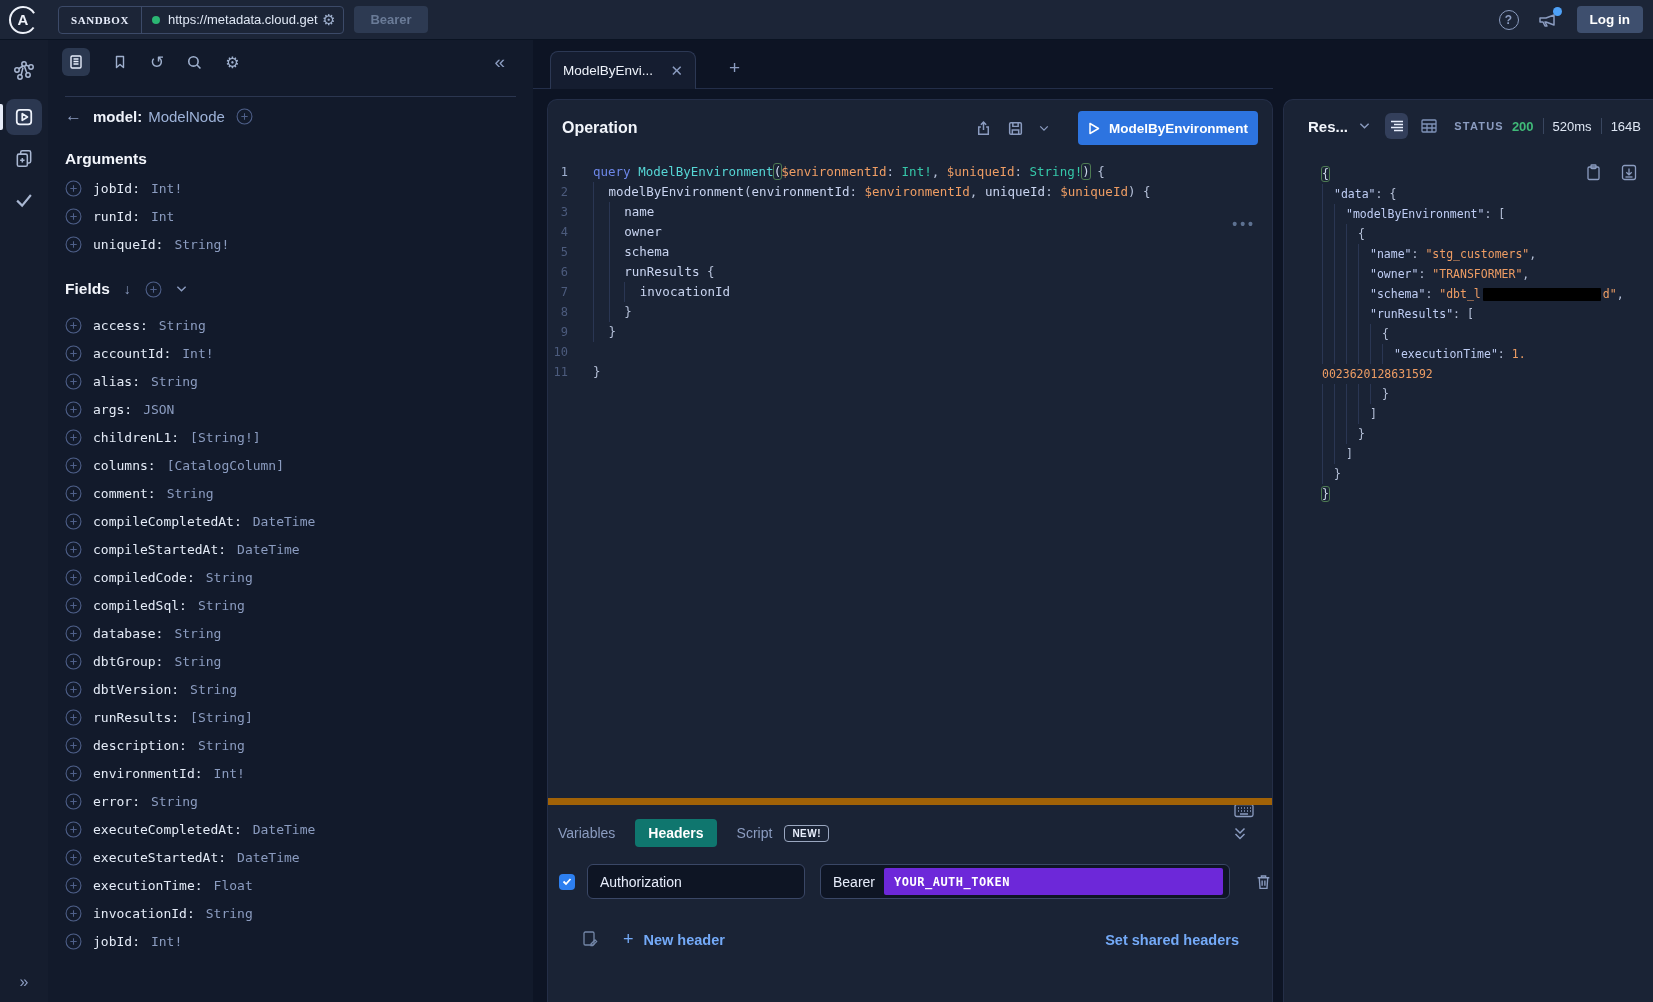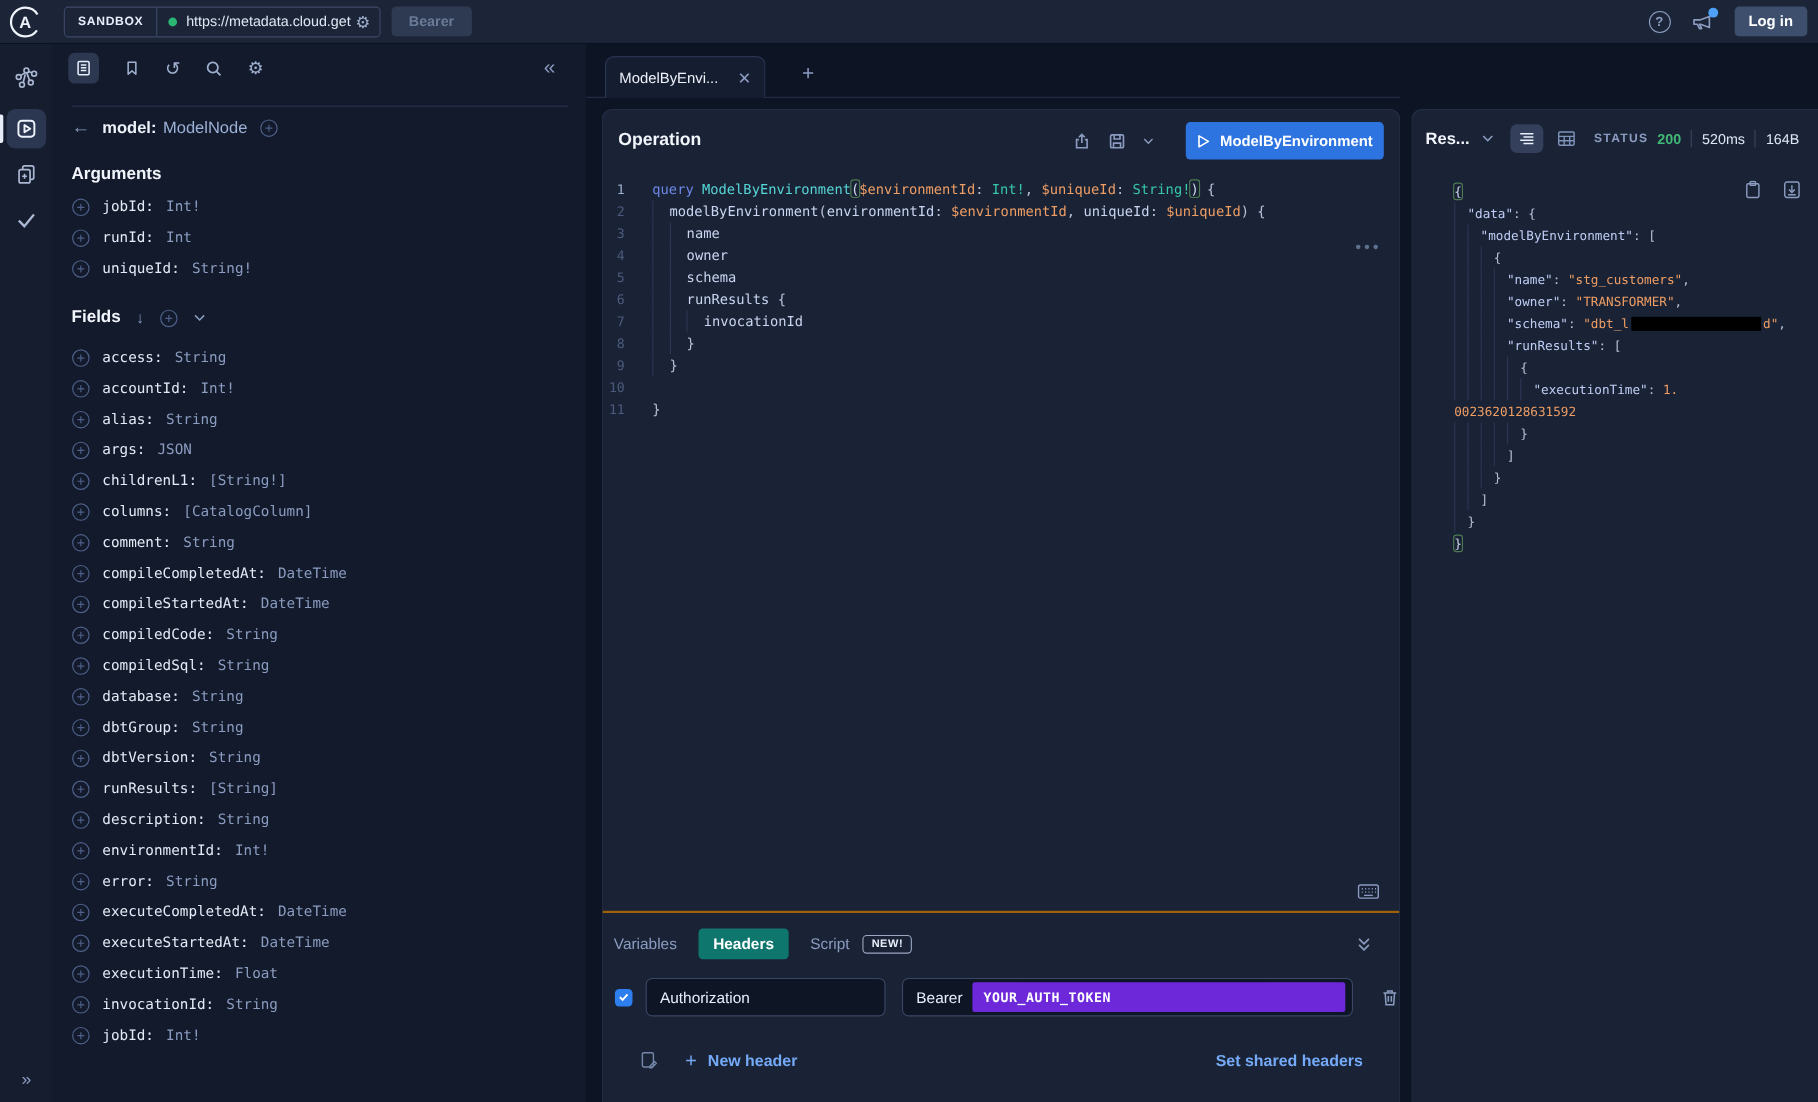--- a/index.html
+++ b/index.html
@@ -4,21 +4,21 @@
 <style>
   * { margin:0; padding:0; box-sizing:border-box; }
   html,body { width:1653px; height:1002px; }
   body { position:relative; overflow:hidden; background:#0d1424; font-family:"Liberation Sans",sans-serif; color:#dfe7f4; }
   svg { display:block; }
 
   
   .topbar { position:absolute; top:0; left:0; right:0; height:40px; background:#1c2537; display:flex; align-items:center; border-bottom:1px solid #0a1322; z-index:5; }
   .logo { width:30px; height:30px; margin-left:8px; flex:none; }
   .urlbox { margin-left:20px; height:28px; border:1px solid #3c4a68; border-radius:4px; display:flex; align-items:center; }
-  .sandbox-seg { padding:0 12px; border-right:1px solid #3c4a68; font-size:11px; font-weight:bold; letter-spacing:.6px; color:#e8eefc; height:100%; display:flex; align-items:center; }
+  .sandbox-seg { padding:0 12px; border-right:1px solid #3c4a68; font-size:11px; font-weight:bold; letter-spacing:.6px; color:#e8eefc; height:100%; display:flex; align-items:center;font-family:Liberation Serif, serif; }
   .greendot { width:8px; height:8px; border-radius:50%; background:#2bb673; margin:0 8px 0 10px; flex:none; }
   .urltext { font-size:13px; color:#dfe7f4; width:152px; overflow:hidden; white-space:nowrap; }
   .url-gear { color:#9fb0ce; font-size:15px; margin:0 8px 0 2px; }
   .publish { margin-left:10px; background:#2d3a52; color:#6a7b97; font-weight:bold; font-size:13px; padding:6px 16px; border-radius:4px; }
   .tb-right { margin-left:auto; display:flex; align-items:center; gap:18px; margin-right:10px; }
   .help-icon { width:20px; height:20px; border:1.5px solid #8b9cc0; border-radius:50%; color:#8b9cc0; font-size:12px; font-weight:bold; display:flex; align-items:center; justify-content:center; }
   .mega-wrap { position:relative; color:#8b9cc0; }
   .mega-dot { position:absolute; top:-3px; right:-3px; width:9px; height:9px; border-radius:50%; background:#4ea1f7; }
   .login { background:#3e4f6e; color:#fff; font-weight:bold; font-size:13.5px; padding:6px 13px; border-radius:4px; }
 
@@ -73,42 +73,42 @@
   .guide { display:inline-block; border-left:1px solid #2a3653; height:20px; vertical-align:top; }
   .tk-kw { color:#6d87e8; } .tk-op { color:#56d6d6; } .tk-var { color:#ee9d64; }
   .tk-ty { color:#35c7a9; } .tk-fl { color:#c9d4f0; } .tk-pn { color:#b6c1d9; }
   .tk-brk { color:#cdd6ea; outline:1px solid #4d7a52; border-radius:2px; }
   .tk-key { color:#bfcdf4; } .tk-str { color:#ee9d64; } .tk-num { color:#ee9d64; }
   .tk-redact { display:inline-block; width:118px; height:13px; background:#000; vertical-align:middle; margin:0 2px; border-radius:1px; }
   .ellipsis-btn { position:absolute; top:60px; right:16px; color:#5d7191; font-weight:bold; font-size:14px; letter-spacing:3px; }
   .kbd-icon { position:absolute; right:18px; bottom:10px; color:#8b9cc0; }
 
   
-  .card-footer { position:absolute; left:0; right:0; bottom:0; height:174px; border-top:2px solid #a16207;margin-top:15px; }
+  .card-footer { position:absolute; left:0; right:0; bottom:0; height:204px; border-top:7px solid #a16207;margin-top:15px; }
   .ft-tabs { display:flex; align-items:center; height:50px; padding:6px 10px 0 10px; gap:20px; }
   .ft-tab { color:#8b9cc0; font-size:14px; }
   .ft-tab.active { background:#0f766e; color:#fff; font-weight:bold; padding:6px 13px; border-radius:4px; }
   .new-badge { border:1px solid #9aa7c0; border-radius:4px; padding:2px 7px; font-size:10px; font-weight:bold; color:#e8eefc; margin-left:-8px; letter-spacing:.5px; }
   .ft-collapse { margin-left:auto; color:#8b9cc0; padding-right:14px; }
   .ft-row { display:flex; align-items:center; margin-top:9px; padding-left:11px;justify-content:space-between; }
   .cbx { width:16px; height:16px; background:#2d7ff0; border-radius:4px; display:flex; align-items:center; justify-content:center; color:#fff; flex:none; }
   .key-input { margin-left:4px; width:218px; height:35px; background:#0e1524; border:1px solid #3a4766; border-radius:6px; color:#e8eefc; font-size:14px; display:flex; align-items:center; padding:0 12px; }
   .val-field { margin-left:7px; width:410px; height:35px; background:#0e1524; border:1px solid #3a4766; border-radius:6px; display:flex; align-items:center; padding:0 6px 0 12px; gap:9px; color:#e8eefc; font-size:14px; }
   .secret { flex:1; height:27px; background:#6d28d9; border-radius:2px; color:#fff; font-family:"DejaVu Sans Mono",monospace; font-size:12px; font-weight:bold; display:flex; align-items:center; padding:0 10px; letter-spacing:.5px; }
   .trash { margin-left:17px; color:#8b9cc0; }
   .ft-actions { display:flex; align-items:center; margin-top:30px; padding:0 33px; }
   .env-icon { color:#7487a8; margin-right:24px; }
   .blue-link { color:#74aaf8; font-weight:bold; font-size:14.5px; display:flex; align-items:center; gap:10px; }
   .plus-glyph { font-size:18px; font-weight:normal; }
   .shared-link { margin-left:auto; color:#74aaf8; font-weight:bold; font-size:14.5px; }
 
   
   .response-card { position:absolute; left:750px; top:59px; right:0; bottom:0; background:#1a2335; border:1px solid #242e47; border-right:none; border-bottom:none; border-radius:10px 0 0 0; }
   .resp-header { display:flex; align-items:center; height:52px; padding:0 12px; }
-  .resp-title { font-size:15px; font-weight:bold; color:#f2f5fb; }
+  .resp-title { font-size:15px; font-weight:bold; color:#f2f5fb; margin-left:12px; }
   .resp-chev { color:#8b9cc0; margin-left:11px; }
   .view-chip { margin-left:15px; width:30px; height:26px; background:#333f5b; border-radius:6px; display:flex; align-items:center; justify-content:center; color:#e8eefc; }
   .table-btn { margin-left:13px; color:#7f92b8; }
   .status-label { margin-left:17px; font-size:11px; letter-spacing:1.2px; color:#8b9cc0; font-weight:bold; }
   .status-code { margin-left:8px; color:#40b978; font-size:13px; font-weight:bold; }
   .sep { width:1px; height:16px; background:#39465f; margin:0 9px; flex:none; }
   .meta { color:#dfe7f4; font-size:13px; }
   .resp-body { position:relative; padding:12px 0 0 38px; }
   .resp-icons { position:absolute; top:12px; right:16px; display:flex; gap:20px; color:#8b9cc0; }
   .rl { height:20px; line-height:20px; font-family:"DejaVu Sans Mono",monospace; font-size:11.5px; white-space:pre; }

